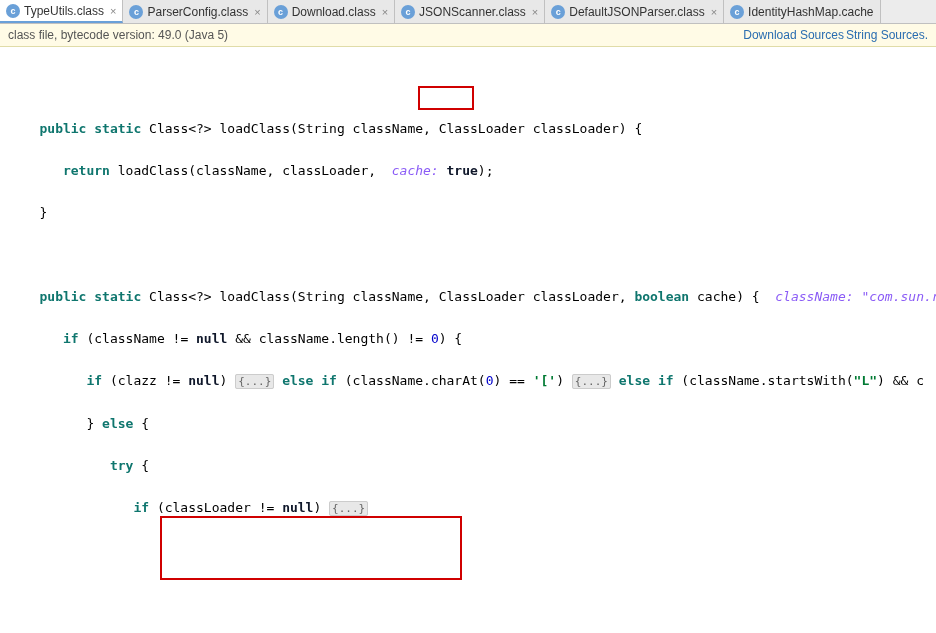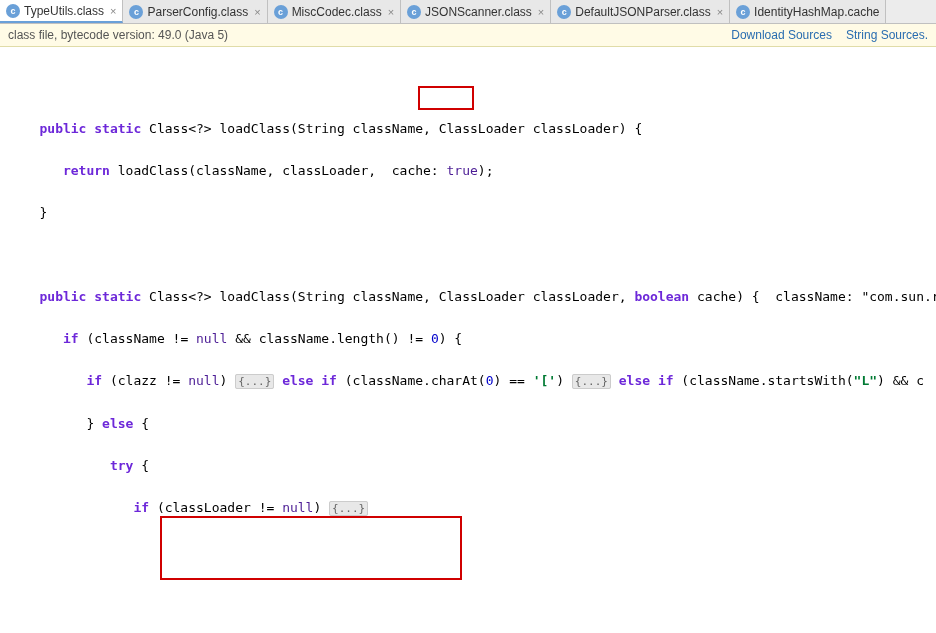--- a/index.html
+++ b/index.html
@@ -55,34 +55,34 @@
   .info-bar {
     display: flex;
     justify-content: space-between;
     background: #fffbe6;
     border-bottom: 1px solid #e0dca8;
     padding: 4px 8px;
     font-family: "Segoe UI", Arial, sans-serif;
     font-size: 12px;
     color: #555;
   }
-  .info-links { display: flex; gap: 14px; }
+  .info-links { display: flex; gap: 2px; }
   .info-links a { color: #2a6db0; text-decoration: none; }
   .code-area {
     padding: 8px 16px;
     line-height: 21px;
     white-space: pre;
     position: relative;
   }
-  .kw { color: #6d28d9; font-weight: bold; }
-  .lit { color: #4c1d95; font-weight: normal; }
+  .kw { color: #0f766e; font-weight: bold; }
+  .lit { color: #0f172a; font-weight: bold; }
   .str { color: #007a33; font-weight: bold; }
   .ch { color: #007a33; font-weight: bold; }
   .num { color: #0000cc; }
-  .comment { color: #000000; }
+  .comment { color: #8b5cf6; font-style: italic; }
   .fold { color: #666; background: #e8e8e8; border: 1px solid #ccc; padding: 0 2px; border-radius: 2px; font-size: 11px; }
   .red-box {
     position: absolute;
     border: 2px solid #d00000;
     pointer-events: none;
   }
   .code-line { position: relative; z-index: 1; display: block; }
 </style>
 </head>
 <body>
@@ -93,21 +93,21 @@
     <span>TypeUtils.class</span>
     <span class="tab-close">×</span>
   </div>
   <div class="tab">
     <span class="tab-icon">c</span>
     <span>ParserConfig.class</span>
     <span class="tab-close">×</span>
   </div>
   <div class="tab">
     <span class="tab-icon">c</span>
-    <span>MiscCodec.class</span>
+    <span>Download.class</span>
     <span class="tab-close">×</span>
   </div>
   <div class="tab">
     <span class="tab-icon">c</span>
     <span>JSONScanner.class</span>
     <span class="tab-close">×</span>
   </div>
   <div class="tab">
     <span class="tab-icon">c</span>
     <span>DefaultJSONParser.class</span>

